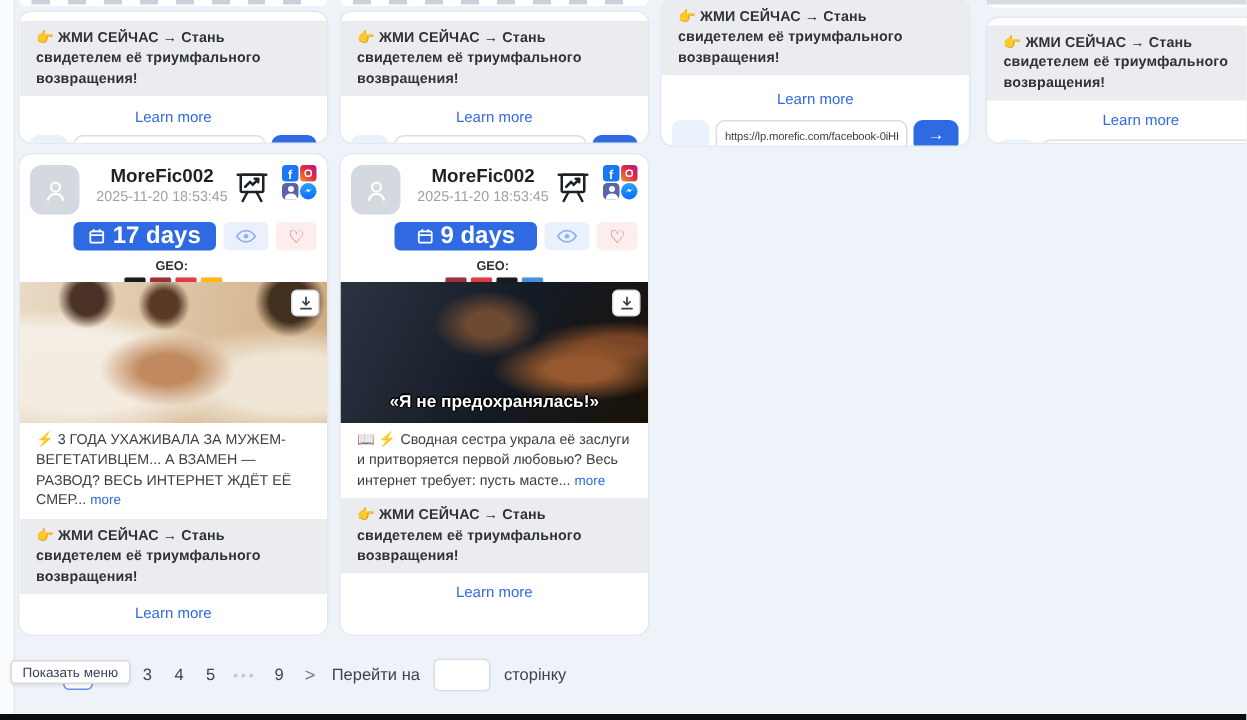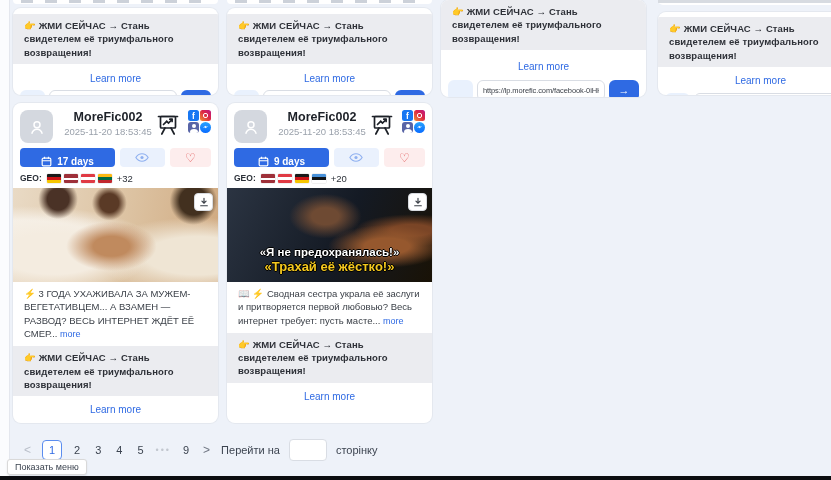--- a/index.html
+++ b/index.html
@@ -71,29 +71,29 @@
   .pf-ig { background:linear-gradient(45deg,#f09433,#dc2743 55%,#bc1888); }
   .pf-ig .lens { width:5px; height:5px; border:1px solid #fff; border-radius:2px; }
   .pf-an { background:#5864a6; border-radius:3px; }
   .pf-an .head { position:absolute; top:2px; left:3.5px; width:4px; height:4px; border-radius:50%; background:#fff; }
   .pf-an .bodyb { position:absolute; top:7px; left:1.5px; width:8px; height:6px; border-radius:50% 50% 0 0; background:#fff; }
   .pf-ms { background:linear-gradient(180deg,#27a4ff,#0a6cff); border-radius:50%; }
 
   .btn-row { display:flex; gap:5px; padding:0 7px; margin-top:5px; }
   .days-btn {
     flex:0 0 auto; width:95px; height:19px; background:#2f6ae3; color:#fff; border:none;
-    border-radius:4px; font-size:10px; font-weight:bold; display:flex; align-items:flex-end;
-    justify-content:center; gap:5px; cursor:pointer; font-family:"Liberation Sans",sans-serif;
+    border-radius:4px; font-size:16px; font-weight:bold; display:flex; align-items:center;
+    justify-content:center; gap:5px; cursor:pointer; font-family:"Liberation Sans",sans-serif;margin-left:29px;
   }
   .eye-btn { flex:1 1 auto; height:19px; background:#eaf1fd; border:none; border-radius:4px;
     display:flex; align-items:center; justify-content:center; cursor:pointer; }
   .heart-btn { flex:1 1 auto; height:19px; background:#fdeded; border:none; border-radius:4px;
     color:#e25c5c; font-size:12px; line-height:1; display:flex; align-items:center; justify-content:center; cursor:pointer; }
 
-  .geo-row { display:flex; align-items:center; gap:3px; padding:0 7px; margin-top:5px; height:12px; }
+  .geo-row { display:flex; align-items:center; gap:3px; padding:0 7px; margin-top:5px; height:12px;flex-direction:column; }
   .geo-label { font-size:8.5px; font-weight:bold; color:#2b3038; margin-right:2px; }
   .flag { width:14px; height:9px; border-radius:1px; display:inline-block; box-shadow:0 0 0 .5px rgba(0,0,0,.12); }
   .flag-germany   { background:linear-gradient(#1a1a1a 33%, #cc1417 33% 66%, #f7c600 66%); }
   .flag-latvia    { background:linear-gradient(#9e3039 40%, #ffffff 40% 62%, #9e3039 62%); }
   .flag-austria   { background:linear-gradient(#e03a44 36%, #ffffff 36% 64%, #e03a44 64%); }
   .flag-lithuania { background:linear-gradient(#fdb913 33%, #006a44 33% 66%, #c1272d 66%); }
   .flag-estonia   { background:linear-gradient(#4891d9 33%, #101418 33% 66%, #ffffff 66%); }
   .geo-count { font-size:9.5px; color:#2b3038; margin-left:2px; }
 
   .creative { position:relative; margin-top:4px; height:94px; width:100%; }
@@ -143,21 +143,21 @@
   .pg-dots { color:#c2c7cf; letter-spacing:2px; font-size:9px; }
   .pg-select {
     display:flex; align-items:center; justify-content:space-between; gap:6px;
     border:1px solid #d9dde4; border-radius:4px; background:#fff; height:22px;
     padding:0 7px; min-width:90px; cursor:pointer;
   }
   .pg-select .chev { color:#b9bfc9; font-size:8px; }
   .goto-input { width:38px; height:22px; border:1px solid #d9dde4; border-radius:4px; background:#fff; }
 
   .menu-tooltip {
-    position:absolute; left:7px; top:459px; background:#fff; border:1px solid #d9d9d9;
+    position:absolute; left:7px; top:440px; background:#fff; border:1px solid #d9d9d9;
     border-radius:3px; padding:2px 7px; font-size:9px; color:#3c4450; cursor:pointer;
     box-shadow:0 1px 2px rgba(0,0,0,.08);
   }
   .bottom-bar { position:absolute; left:0; bottom:0; width:831px; height:4px; background:#0c0d10; }
   svg { display:block; }
 </style>
 </head>
 <body>
 
 <div class="leftrail"></div>
@@ -371,21 +371,20 @@
     <span class="geo-count">+20</span>
   </div>
   <div class="creative img-dark">
     <button class="dl-mini">
       <svg width="10" height="10" viewBox="0 0 12 12" fill="none" stroke="#3a3f47" stroke-width="1.4" stroke-linecap="round">
           <path d="M6 1.5v6M3.5 5L6 7.5 8.5 5M2 10.5h8"></path>
         </svg>
     </button>
     <div class="overlay-text">
       <div class="ol1">«Я не предохранялась!»</div>
-      <div class="ol2">«Трахай её жёстко!»</div>
     </div>
   </div>
   <div class="desc">
     <span>📖 ⚡ Сводная сестра украла её заслуги и притворяется первой любовью? Весь интернет требует: пусть масте... </span><a href="#" class="more-link">more</a>
   </div>
   <div class="cta" style="margin-top:5px">👉 ЖМИ СЕЙЧАС → Стань свидетелем её триумфального возвращения!</div>
   <div class="learn" style="margin-top:3px"><a href="#">Learn more</a></div>
   <div class="url-row" style="margin-top:0">
     
     

